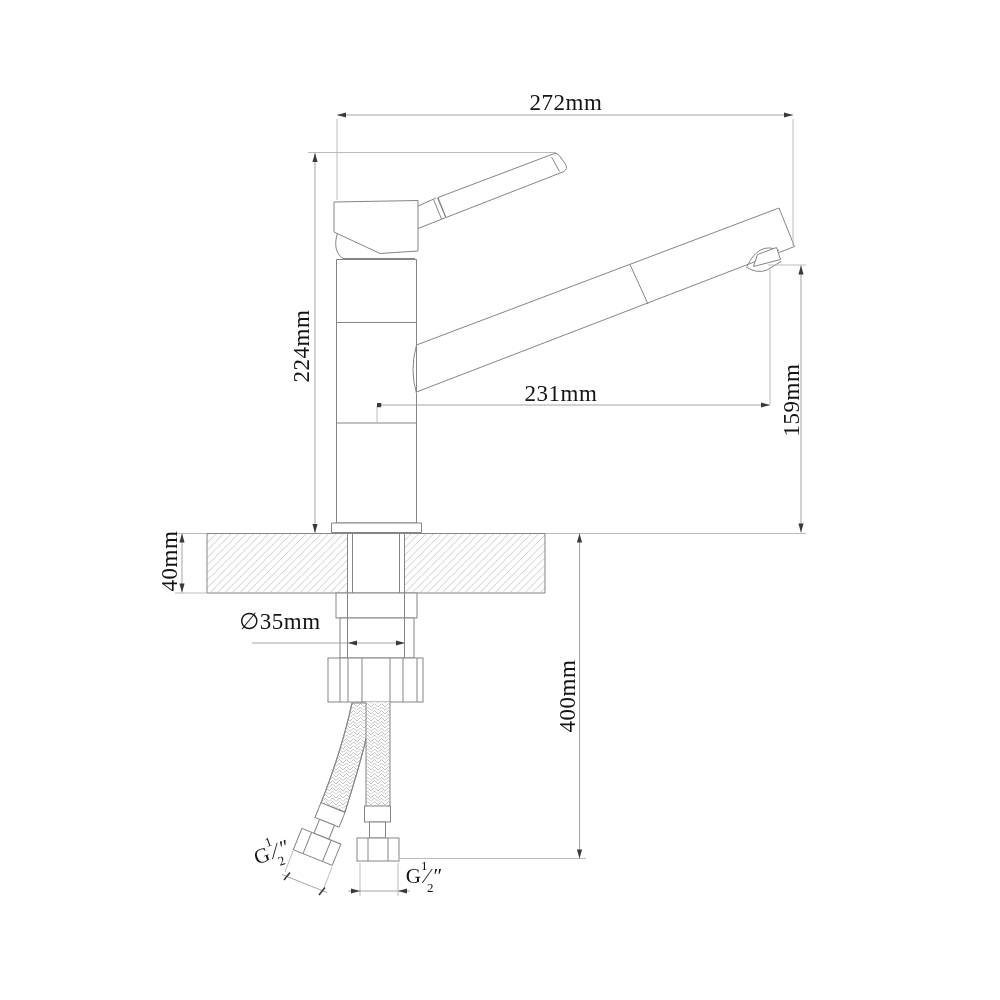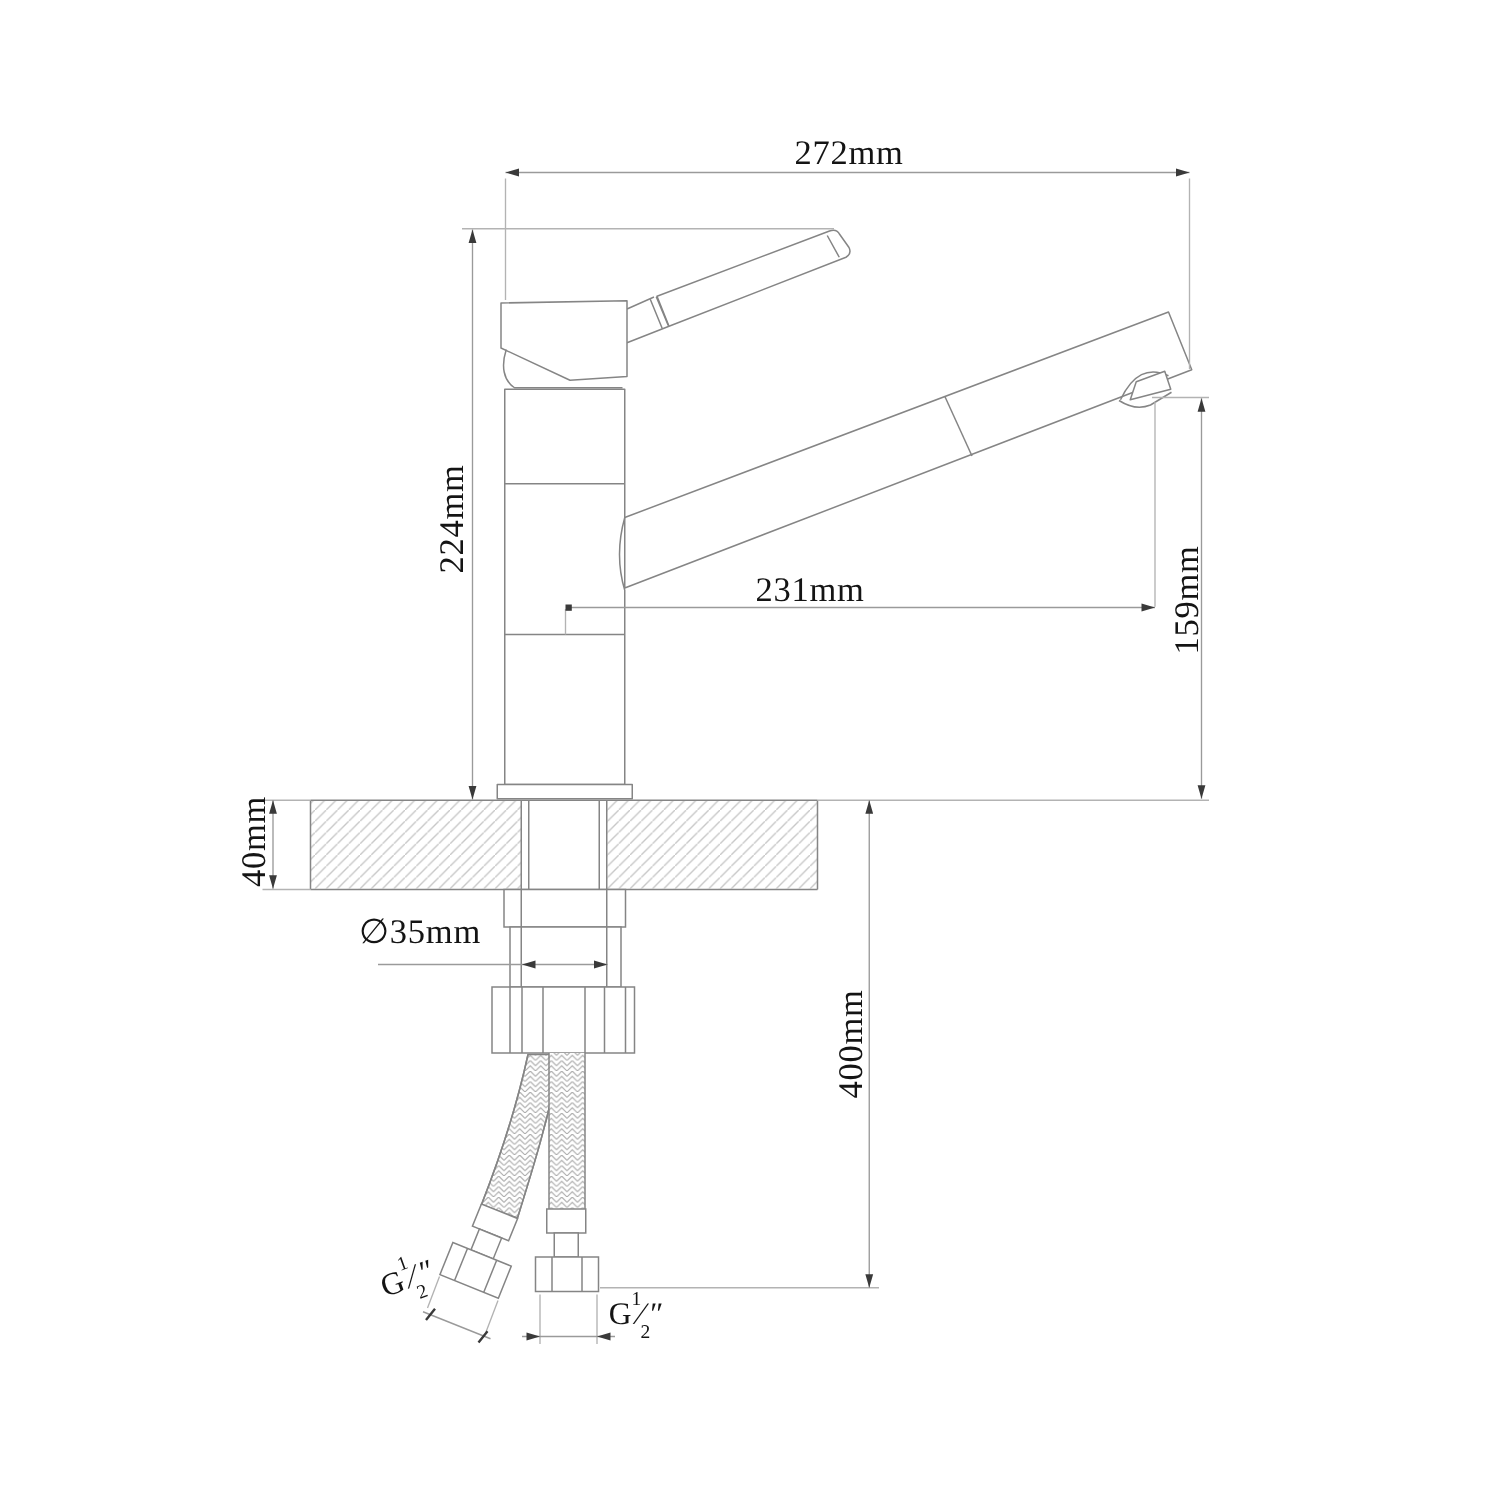--- a/index.html
+++ b/index.html
@@ -134,21 +134,21 @@
       <path d="M360,891 l-9,-2.6 v5.2 Z M398,891 l9,-2.6 v5.2 Z"></path>
     </g>
     <g stroke="#3a3a3a" stroke-width="1.6">
       <path d="M284,880 L290,872.5 M319,895 L325,887.5"></path>
     </g>
   </g>
 </svg>
 
 <div class="lbl" style="left:566px;top:102px;">272mm</div>
 <div class="lbl v" style="left:301px;top:346px;">224mm</div>
-<div class="lbl" style="left:540px;top:393px;">231mm</div>
+<div class="lbl" style="left:561px;top:393px;">231mm</div>
 <div class="lbl v" style="left:791px;top:400px;">159mm</div>
 <div class="lbl v" style="left:169px;top:561px;">40mm</div>
 <div class="lbl" style="left:280px;top:621px;">∅35mm</div>
 <div class="lbl v" style="left:567px;top:696px;">400mm</div>
 
 <div class="lbl g g-tilt" style="left:272px;top:853px;">
   <span>G</span><sup>1</sup><span class="fsl">⁄</span><sub>2</sub><span>″</span>
 </div>
 
 <div class="lbl g" style="left:424px;top:877px;">

